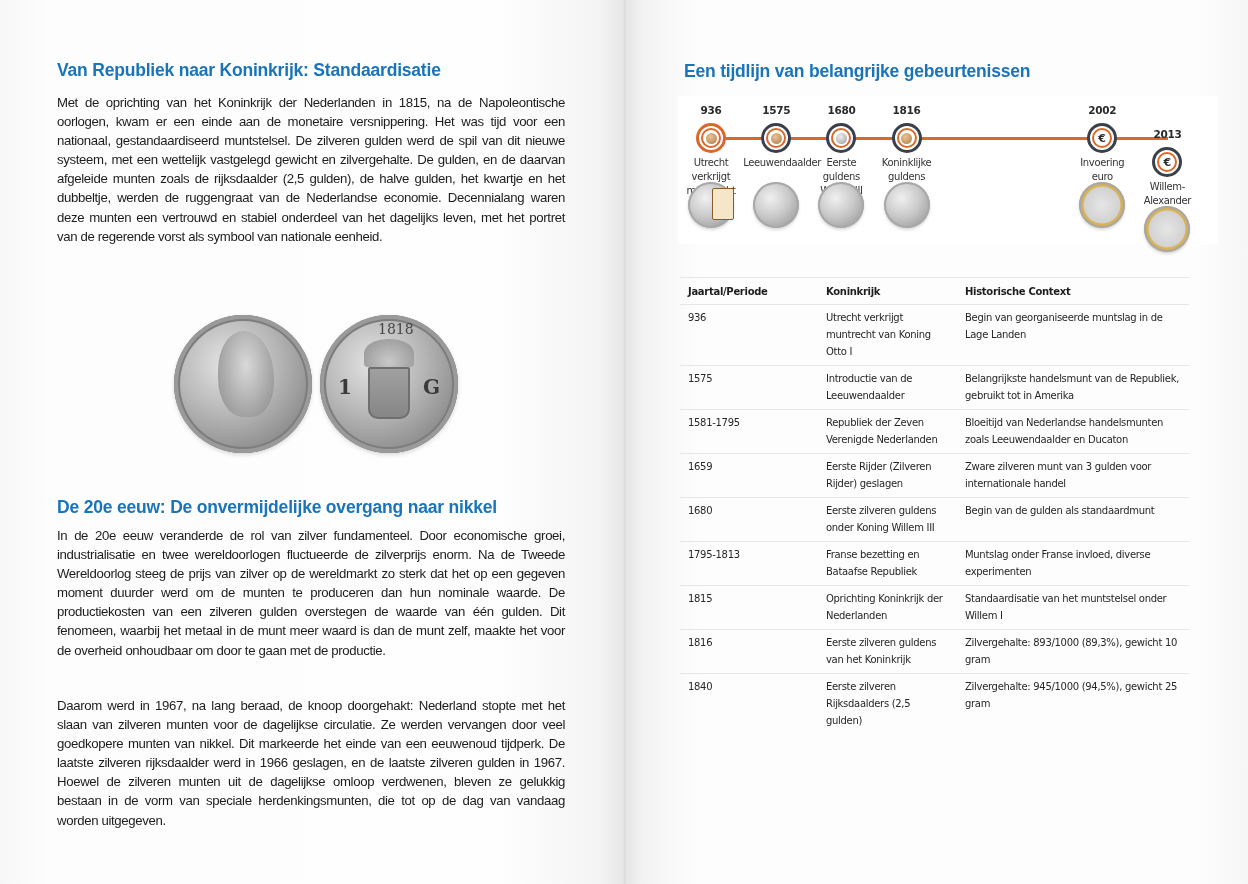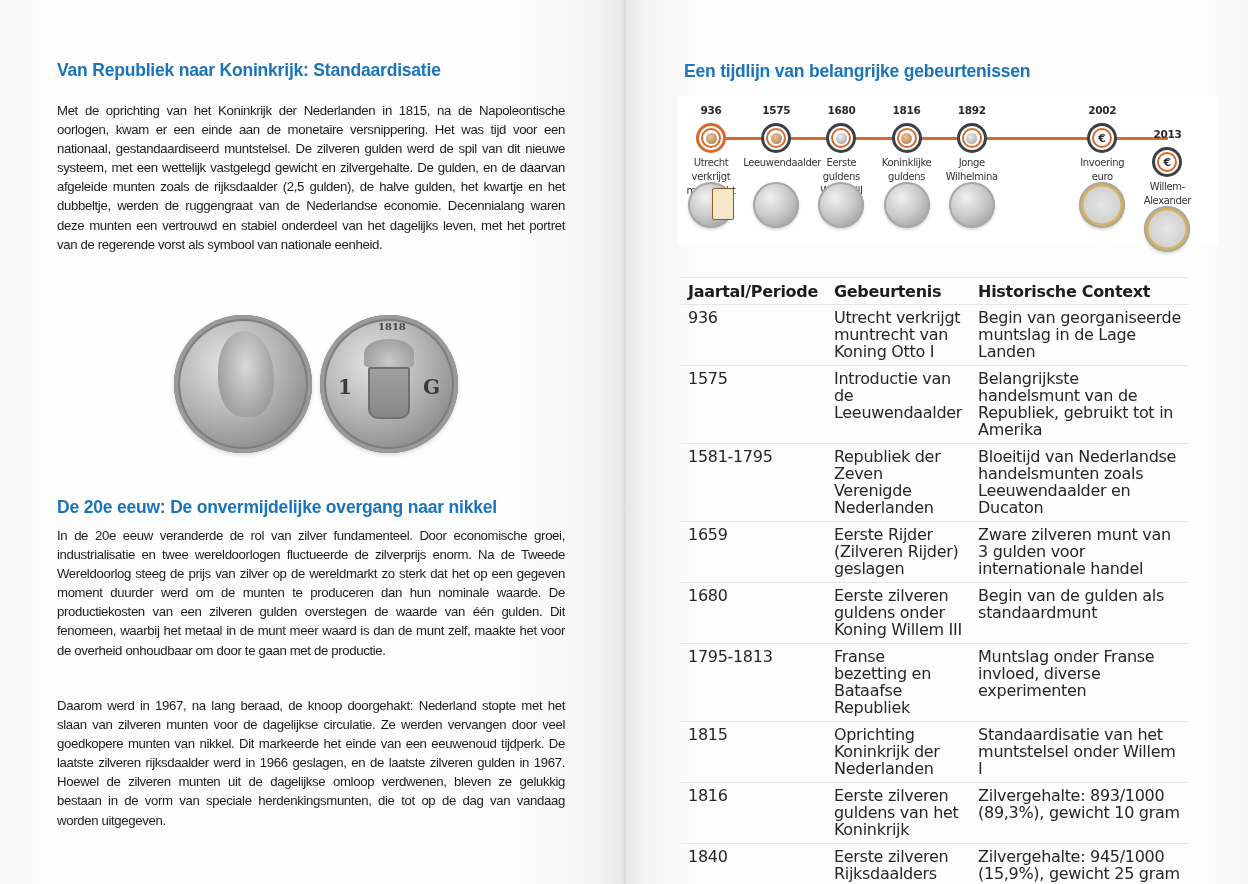--- a/index.html
+++ b/index.html
@@ -22,33 +22,33 @@
 
   .left-content { position: absolute; left: 57px; top: 60px; width: 508px; }
   .para {
     font-family: Liberation Sans, sans-serif;
     font-size: 13.2px;
     line-height: 19.1px;
     text-align: justify;
     color: #1c1c1c;
     letter-spacing: -0.35px;
   }
-  #title1 { margin-bottom: 20px; }
+  #title1 { margin-bottom: 12px; }
   #para1 { }
 
   .coin-figure { position: absolute; left: 168px; top: 305px; width: 300px; height: 150px; }
   .coin {
     position: absolute; border-radius: 50%;
     background: radial-gradient(circle at 38% 35%, #e4e4e4 0%, #b8b8b8 40%, #8c8c8c 75%, #6a6a6a 100%);
     box-shadow: inset 0 0 0 4px #9a9a9a, inset 0 0 0 6px #7d7d7d, 0 2px 4px rgba(0,0,0,0.15);
   }
   .coin-front { left: 6px; top: 10px; width: 138px; height: 138px; }
   .coin-back { left: 152px; top: 10px; width: 138px; height: 138px; }
   .coin-legend {
-    position: absolute; font-family: "DejaVu Serif", serif; font-size: 10px; color: #444; font-weight: bold;
+    position: absolute; font-family: "DejaVu Serif", serif; font-size: 14px; color: #444; font-weight: normal;
   }
   .coin-head {
     position: absolute; left: 44px; top: 16px; width: 56px; height: 86px;
     background: radial-gradient(ellipse at 50% 40%, #d9d9d9 0%, #a9a9a9 60%, #8a8a8a 100%);
     border-radius: 45% 55% 40% 45%;
   }
   .coin-shield {
     position: absolute; left: 48px; top: 52px; width: 42px; height: 52px;
     background: linear-gradient(#a0a0a0, #868686); border: 2px solid #6f6f6f; border-radius: 2px 2px 10px 10px;
   }
@@ -92,21 +92,21 @@
   .tl-coin.bimetal {
     background: radial-gradient(circle at 50% 50%, #e6e6e6 0%, #d2d2d2 55%, #d8b45a 58%, #c9a24a 85%, #a88530 100%);
   }
   .tl-coin.scroll::after {
     content: ""; position: absolute; left: 24px; top: 6px; width: 20px; height: 30px;
     background: #f4e6c7; border: 1.5px solid #8c5a2a; border-radius: 2px;
   }
 
   .tbl { position: absolute; left: 680px; top: 277px; width: 509px; border-collapse: collapse; }
   .tbl th, .tbl td {
-    font-family: "DejaVu Sans", sans-serif; font-size: 16px; line-height: 17px;
+    font-family: "DejaVu Sans", sans-serif; font-size: 10px; line-height: 17px;
     text-align: left; vertical-align: top; padding: 4px 8px 5px 8px; color: #262626; letter-spacing: -0.3px;
     border-top: 1px solid #e6e6e6;
   }
   .tbl th { font-weight: bold; color: #1d1d1d; padding-top: 5px; padding-bottom: 4px; }
   .tbl .c1 { width: 138px; }
   .tbl .c2 { width: 139px; }
   .tbl .c3 { width: 232px; }
 </style>
 </head>
 <body>
@@ -182,31 +182,20 @@
       <div class="tl-year">1816</div>
       <div class="tl-node">
         <div class="tl-node-inner">
           <div class="tl-dot dot-bronze"></div>
         </div>
       </div>
       <div class="tl-label">Koninklijke
 guldens</div>
       <div class="tl-coin"></div>
     </div>
-    <div class="tl-item" style="left: 260.8px;">
-      <div class="tl-year">1892</div>
-      <div class="tl-node">
-        <div class="tl-node-inner">
-          <div class="tl-dot dot-silver"></div>
-        </div>
-      </div>
-      <div class="tl-label">Jonge
-Wilhelmina</div>
-      <div class="tl-coin"></div>
-    </div>
     <div class="tl-item" style="left: 391.2px;">
       <div class="tl-year">2002</div>
       <div class="tl-node">
         <div class="tl-node-inner">
           <span class="tl-euro">€</span>
         </div>
       </div>
       <div class="tl-label">Invoering euro</div>
       <div class="tl-coin bimetal"></div>
     </div>
@@ -220,21 +209,21 @@
       <div class="tl-label">Willem-
 Alexander</div>
       <div class="tl-coin bimetal"></div>
     </div>
   </div>
 
 <table class="tbl" id="events-table">
   <thead>
     <tr>
       <th class="c1">Jaartal/Periode</th>
-      <th class="c2">Gebeurtenis</th>
+      <th class="c2">Koninkrijk</th>
       <th class="c3">Historische Context</th>
     </tr>
   </thead>
   <tbody id="tbody">
       <tr>
         <td class="c1">936</td>
         <td class="c2">Utrecht verkrijgt muntrecht van Koning Otto I</td>
         <td class="c3">Begin van georganiseerde muntslag in de Lage Landen</td>
       </tr>
       <tr>
@@ -268,16 +257,16 @@
         <td class="c3">Standaardisatie van het muntstelsel onder Willem I</td>
       </tr>
       <tr>
         <td class="c1">1816</td>
         <td class="c2">Eerste zilveren guldens van het Koninkrijk</td>
         <td class="c3">Zilvergehalte: 893/1000 (89,3%), gewicht 10 gram</td>
       </tr>
       <tr>
         <td class="c1">1840</td>
         <td class="c2">Eerste zilveren Rijksdaalders (2,5 gulden)</td>
-        <td class="c3">Zilvergehalte: 945/1000 (15,9%), gewicht 25 gram</td>
+        <td class="c3">Zilvergehalte: 945/1000 (94,5%), gewicht 25 gram</td>
       </tr>
     </tbody>
 </table>
 
 </body></html>

